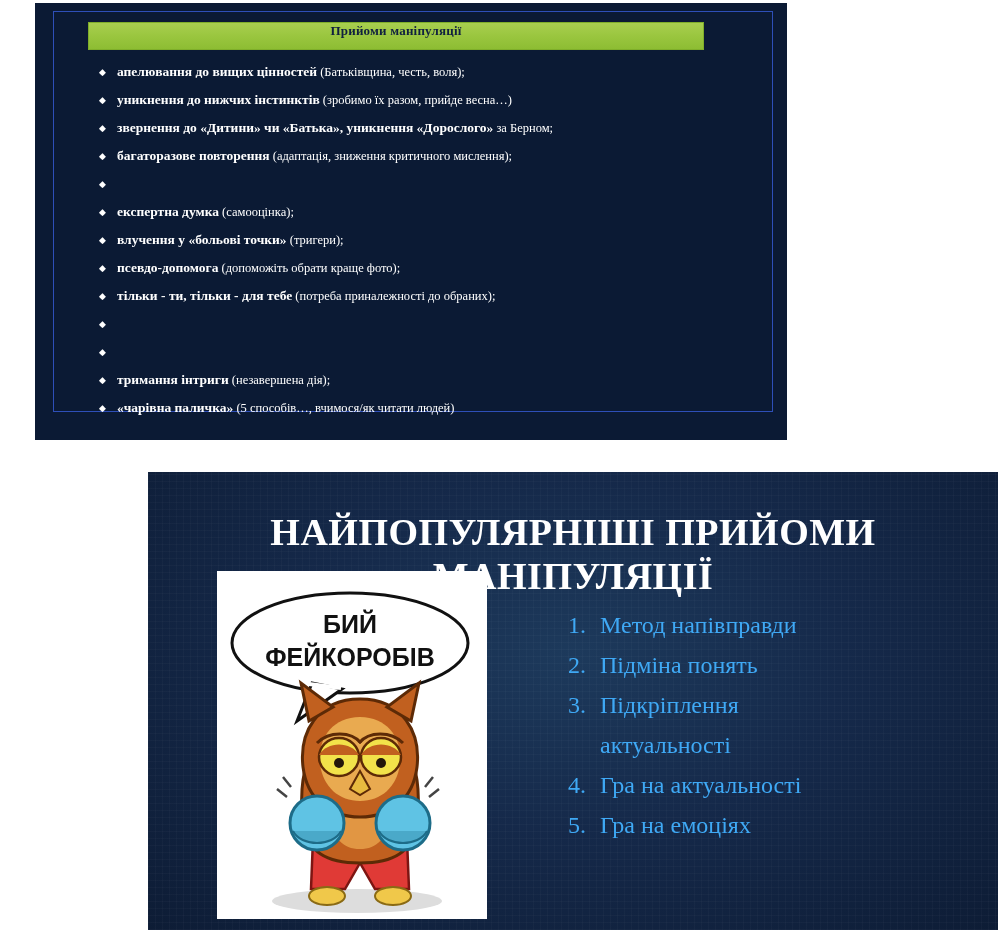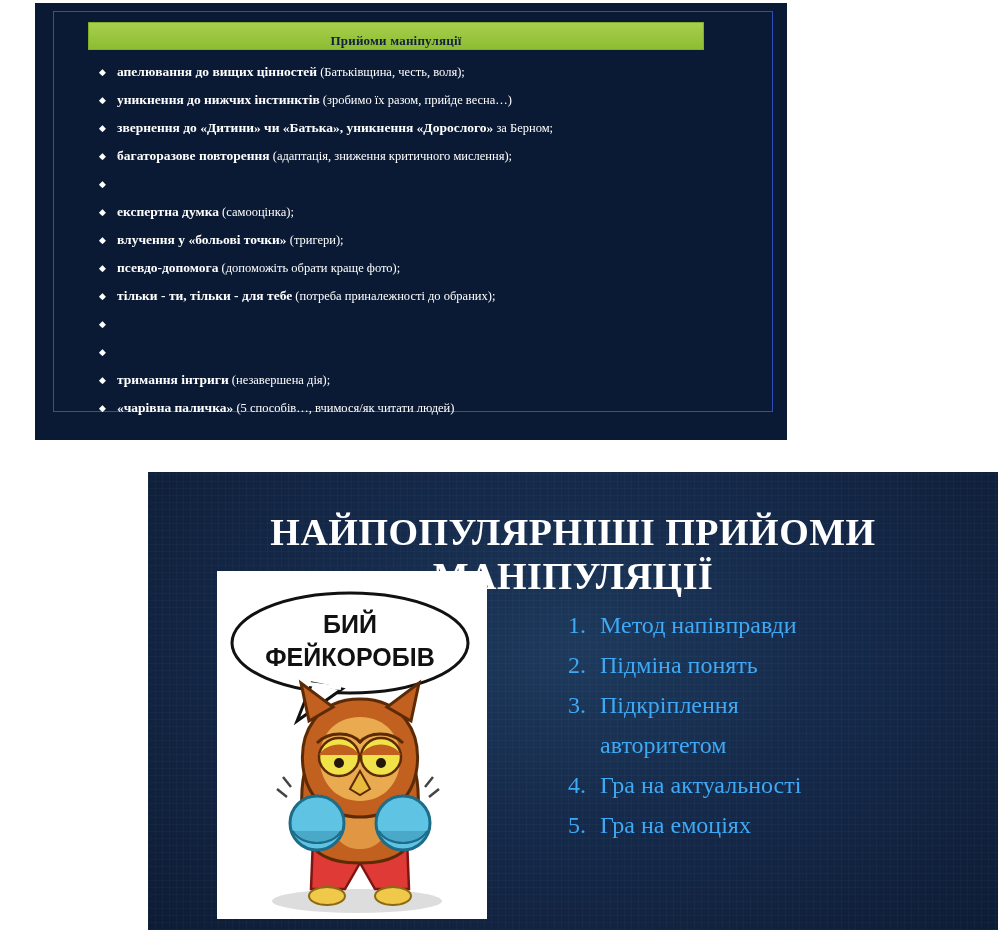--- a/index.html
+++ b/index.html
@@ -39,21 +39,21 @@
   .slide1-title-bar {
     position: absolute;
     left: 53px;
     top: 19px;
     width: 616px;
     height: 28px;
     background: linear-gradient(to bottom, #a8cf4f 0%, #9ac63f 50%, #8dbd33 100%);
     border: 1px solid #7fae2a;
     box-sizing: border-box;
     display: flex;
-    align-items: flex-end;
+    align-items: flex-start;
     justify-content: center;
   }
   .slide1-title {
     color: #10203f;
     font-size: 13px;
     font-weight: bold;
     font-family: "Liberation Serif", serif;
     letter-spacing: 0.2px;
   }
   .bullets {
@@ -269,21 +269,21 @@
       <div class="num-item">
         <span class="num">2.</span>
         <span>Підміна понять</span>
       </div>
       <div class="num-item">
         <span class="num">3.</span>
         <span>Підкріплення</span>
       </div>
       <div class="num-item">
         <span class="num"></span>
-        <span>авторитетом</span>
+        <span>актуальності</span>
       </div>
       <div class="num-item">
         <span class="num">4.</span>
         <span>Гра на актуальності</span>
       </div>
       <div class="num-item">
         <span class="num">5.</span>
         <span>Гра на емоціях</span>
       </div>
     </div>

